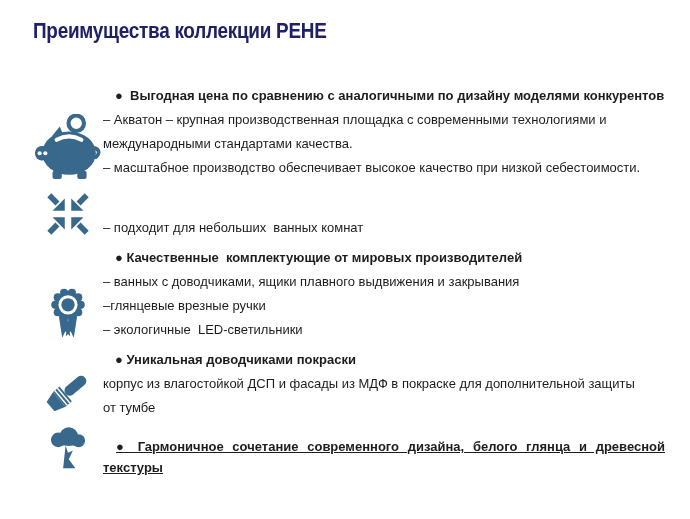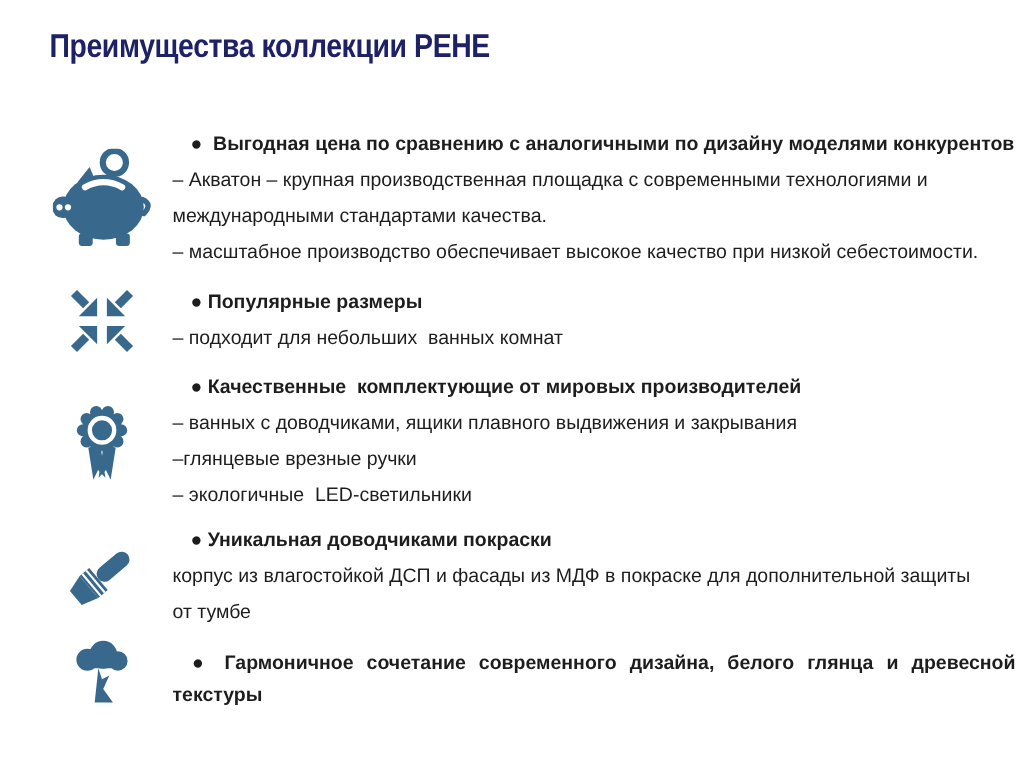--- a/index.html
+++ b/index.html
@@ -11,39 +11,39 @@
   body{
     width:690px;height:519px;background:#ffffff;overflow:hidden;
     font-family:"Liberation Sans", sans-serif;color:var(--body-text);
   }
   .slide{padding:14px 18px 0 33px;}
   .title{
     font-size:22px;font-weight:700;color:var(--title-color);
     letter-spacing:-0.3px;transform:scaleX(0.86);transform-origin:left top;
     white-space:nowrap;margin:4px 0 40px 0;
   }
-  .section{display:flex;align-items:center;margin-bottom:6px;gap:12px;}
+  .section{display:flex;align-items:flex-end;margin-bottom:6px;}
   .icon-cell{
     flex:0 0 70px;display:flex;justify-content:center;align-items:flex-start;
     color:var(--accent);
   }
   .icon-cell svg{display:block;}
   .icon-piggy-bank svg{width:66px;height:66px;}
   .icon-compress-arrows svg{width:52px;height:52px;margin-top:2px;}
   .icon-award-ribbon svg{width:58px;height:58px;margin-top:2px;}
   .icon-paint-brush svg{width:56px;height:56px;}
   .icon-tree svg{width:52px;height:52px;}
   .text-cell{flex:1;min-width:0;}
   .heading{
     font-weight:700;font-size:13px;line-height:24px;white-space:pre;
     padding-left:12px;
   }
   .heading.justify{
     white-space:normal;text-align:justify;text-indent:13px;padding-left:0;
-    width:562px;line-height:21px;
+    width:562px;line-height:21px;text-decoration:underline;
   }
   .line{font-size:13px;line-height:24px;white-space:pre;}
   #icon-defs{position:absolute;width:0;height:0;overflow:hidden;}
 </style>
 </head>
 <body>
 
 <svg id="icon-defs" aria-hidden="true">
   <defs>
     <symbol id="icon-piggy-bank" viewBox="0 0 64 64">
@@ -132,21 +132,20 @@
         </div>
   </div>
 
   <div class="section">
     <span class="icon-cell icon-compress-arrows">
       <svg viewBox="0 0 64 64">
             <use href="#icon-compress-arrows"></use>
           </svg>
     </span>
     <div class="text-cell">
-      <div class="heading">● Популярные размеры</div>
     <div class="line">– подходит для небольших  ванных комнат</div>
         </div>
   </div>
 
   <div class="section">
     <span class="icon-cell icon-award-ribbon">
       <svg viewBox="0 0 64 64">
             <use href="#icon-award-ribbon"></use>
           </svg>
     </span>

